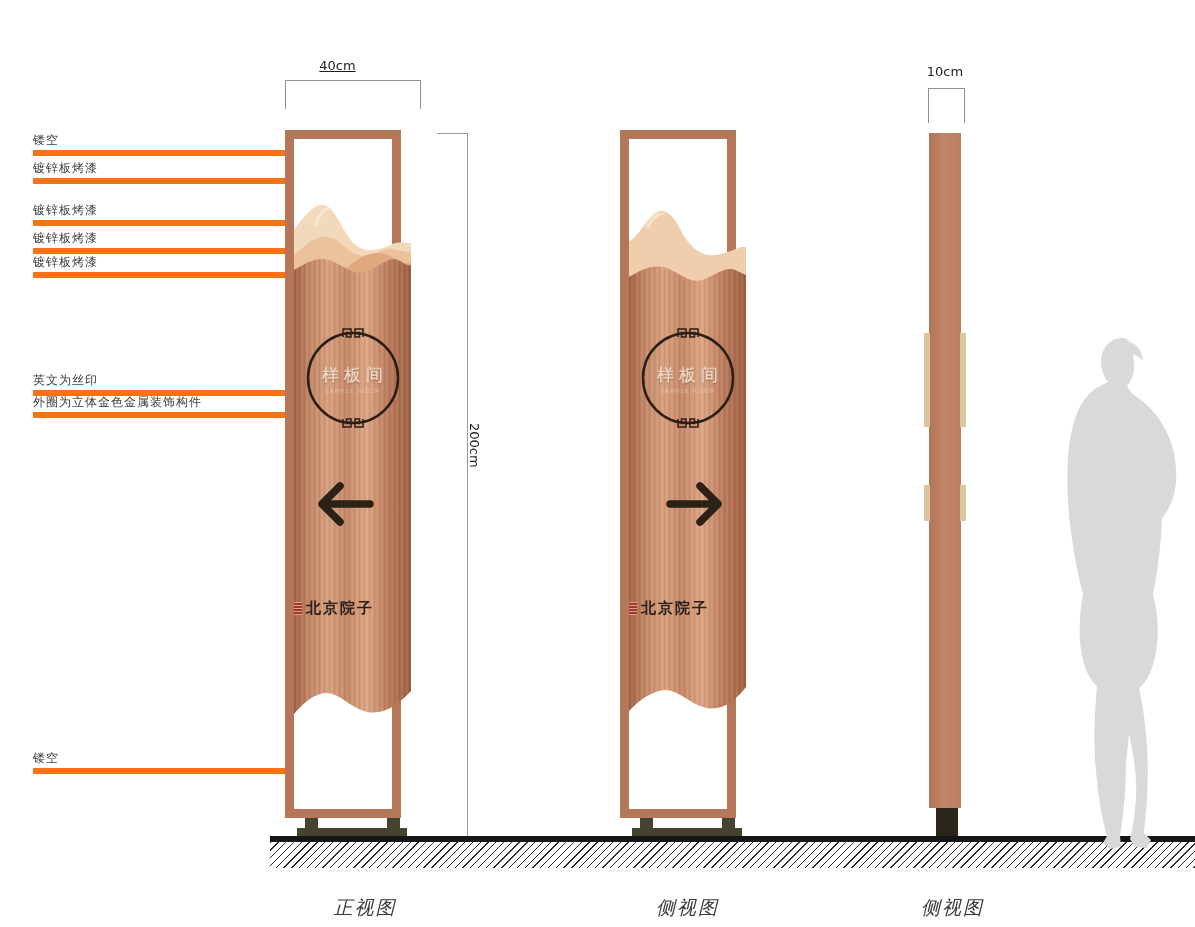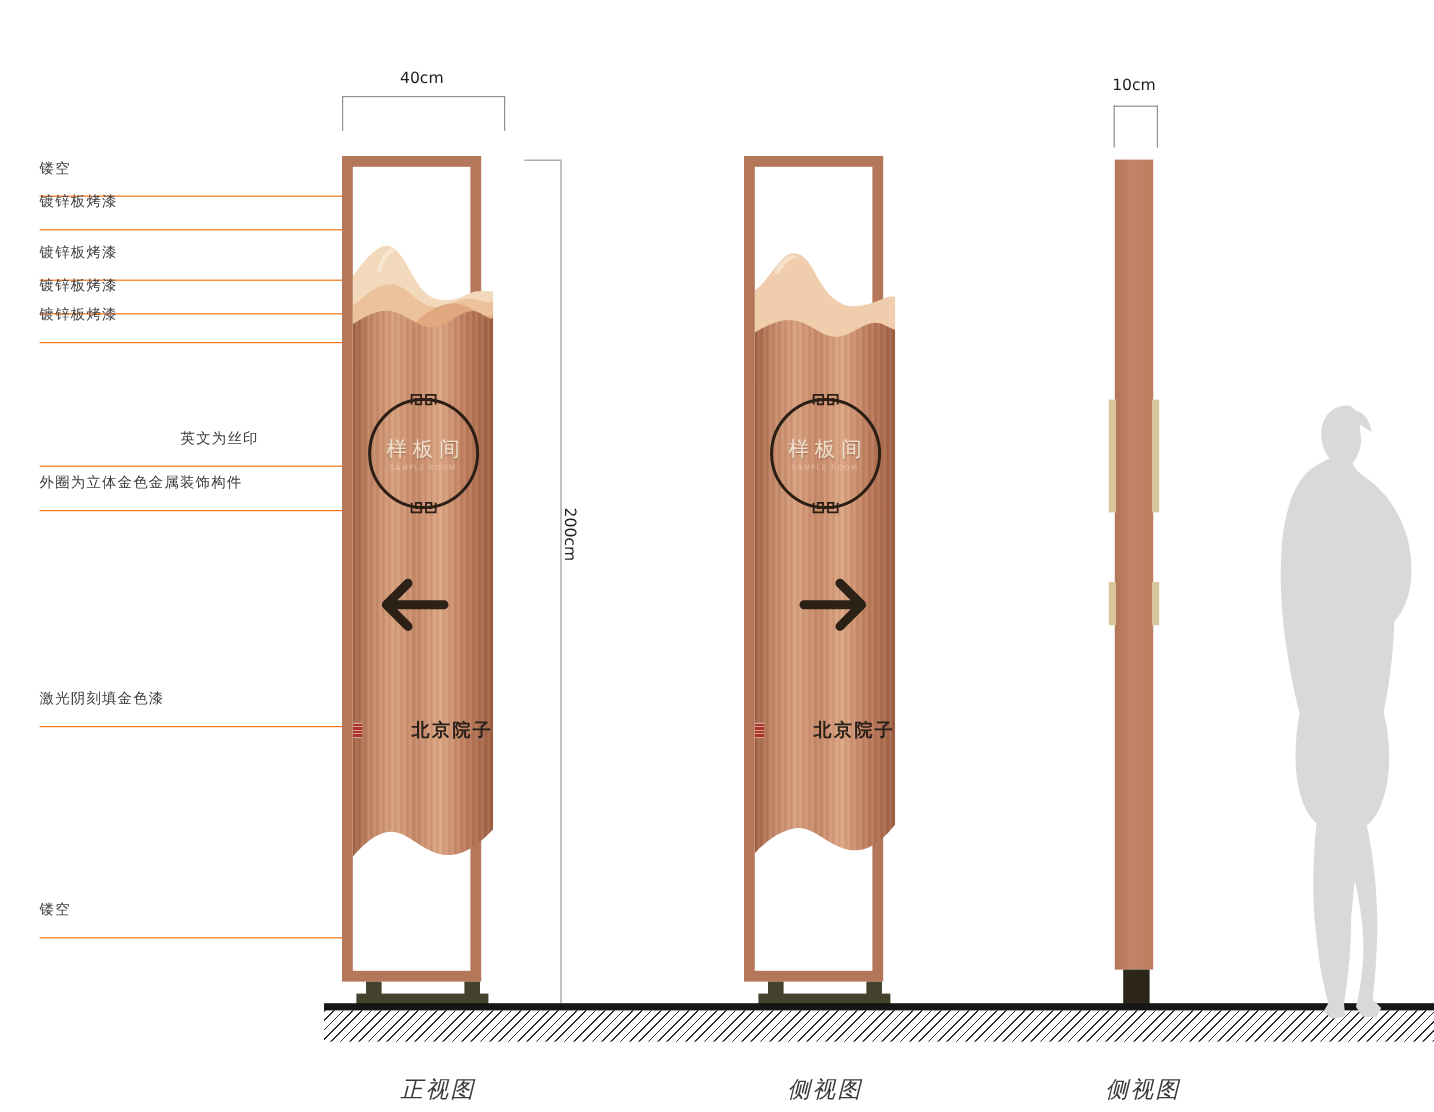--- a/index.html
+++ b/index.html
@@ -1,29 +1,29 @@
 <!DOCTYPE html>
 <html><head>
 <meta charset="utf-8">
 <style>
   html,body{margin:0;padding:0;background:#fff;}
   #canvas{position:relative;width:1195px;height:927px;background:#fff;overflow:hidden;
           font-family:"DejaVu Sans","Liberation Sans",sans-serif;}
   
-  .callout{position:absolute;left:33px;border-bottom:1px solid #f97316;padding-bottom:16px;}
+  .callout{position:absolute;left:33px;border-bottom:6px solid #f97316;padding-bottom:3px;}
   .callout span{display:block;font-size:12px;color:#3c3c3c;letter-spacing:1px;line-height:14px;}
   
   .panel{position:absolute;top:130px;width:116px;height:688px;background:#fff;
          border:9px solid #b5775a;box-sizing:border-box;}
   .panel svg{position:absolute;left:0;top:0;}
   .circle-label{position:absolute;left:0;top:226px;width:117px;text-align:center;pointer-events:none;}
   .circle-main{font-size:17px;letter-spacing:5px;padding-left:5px;color:rgba(243,230,211,0.95);
                text-shadow:0 1px 1px rgba(110,62,35,0.55),0 -1px 1px rgba(255,255,255,0.35);line-height:20px;}
   .circle-sub{font-size:6px;letter-spacing:1px;color:rgba(255,248,240,0.38);line-height:8px;margin-top:2px;}
-  .brand{position:absolute;left:0;top:460px;width:117px;display:flex;align-items:center;justify-content:space-between;gap:4px;}
+  .brand{position:absolute;left:0;top:460px;width:117px;display:flex;align-items:center;justify-content:flex-start;gap:4px;}
   .seal{display:inline-block;width:8px;height:13px;background:#a93327;border-radius:1px;
         background-image:repeating-linear-gradient(0deg,rgba(255,255,255,0.55) 0 1px,transparent 1px 3px);}
   .brand-text{font-family:"DejaVu Serif","Liberation Serif",serif;font-weight:bold;font-size:15px;
               letter-spacing:2px;color:#29201a;}
   
   .base{position:absolute;background:#45422d;}
   
   .dim-label{position:absolute;font-size:13px;color:#1d1d1d;text-align:center;}
   .bracket-down{position:absolute;border-top:1px solid #8f8f8f;border-left:1px solid #8f8f8f;border-right:1px solid #8f8f8f;}
   .dim-line-v{position:absolute;width:1px;background:#9a9a9a;}
@@ -53,34 +53,31 @@
     </div>
   <div class="callout" style="top:203px;width:290px;">
       <span>镀锌板烤漆</span>
     </div>
   <div class="callout" style="top:231px;width:259px;">
       <span>镀锌板烤漆</span>
     </div>
   <div class="callout" style="top:255px;width:259px;">
       <span>镀锌板烤漆</span>
     </div>
-  <div class="callout" style="top:358px;width:300px;text-align:center;">
+  <div class="callout" style="top:373px;width:300px;">
       <span>英文为丝印</span>
     </div>
   <div class="callout" style="top:395px;width:283px;">
       <span>外圈为立体金色金属装饰构件</span>
     </div>
-  <div class="callout" style="top:575px;width:277px;">
-      <span>激光阴刻填金色漆</span>
-    </div>
   <div class="callout" style="top:751px;width:270px;">
       <span>镂空</span>
     </div>
 
-  <div class="dim-label" style="left:284px;top:58px;width:135px;">40cm</div>
+  <div class="dim-label" style="left:270px;top:58px;width:135px;text-decoration:underline;">40cm</div>
   <div class="bracket-down" style="left:285px;top:80px;width:134px;height:28px;"></div>
 
   <div class="dim-label" style="left:910px;top:64px;width:70px;">10cm</div>
   <div class="bracket-down" style="left:928px;top:88px;width:35px;height:34px;"></div>
 
   <div class="dim-tick-h" style="left:437px;top:133px;width:30px;"></div>
   <div class="dim-line-v" style="left:467px;top:133px;height:703px;"></div>
   <div class="dim-label" style="left:482px;top:423px;transform:rotate(90deg);transform-origin:left top;">200cm</div>
 
   <div class="panel" style="left:285px;">

